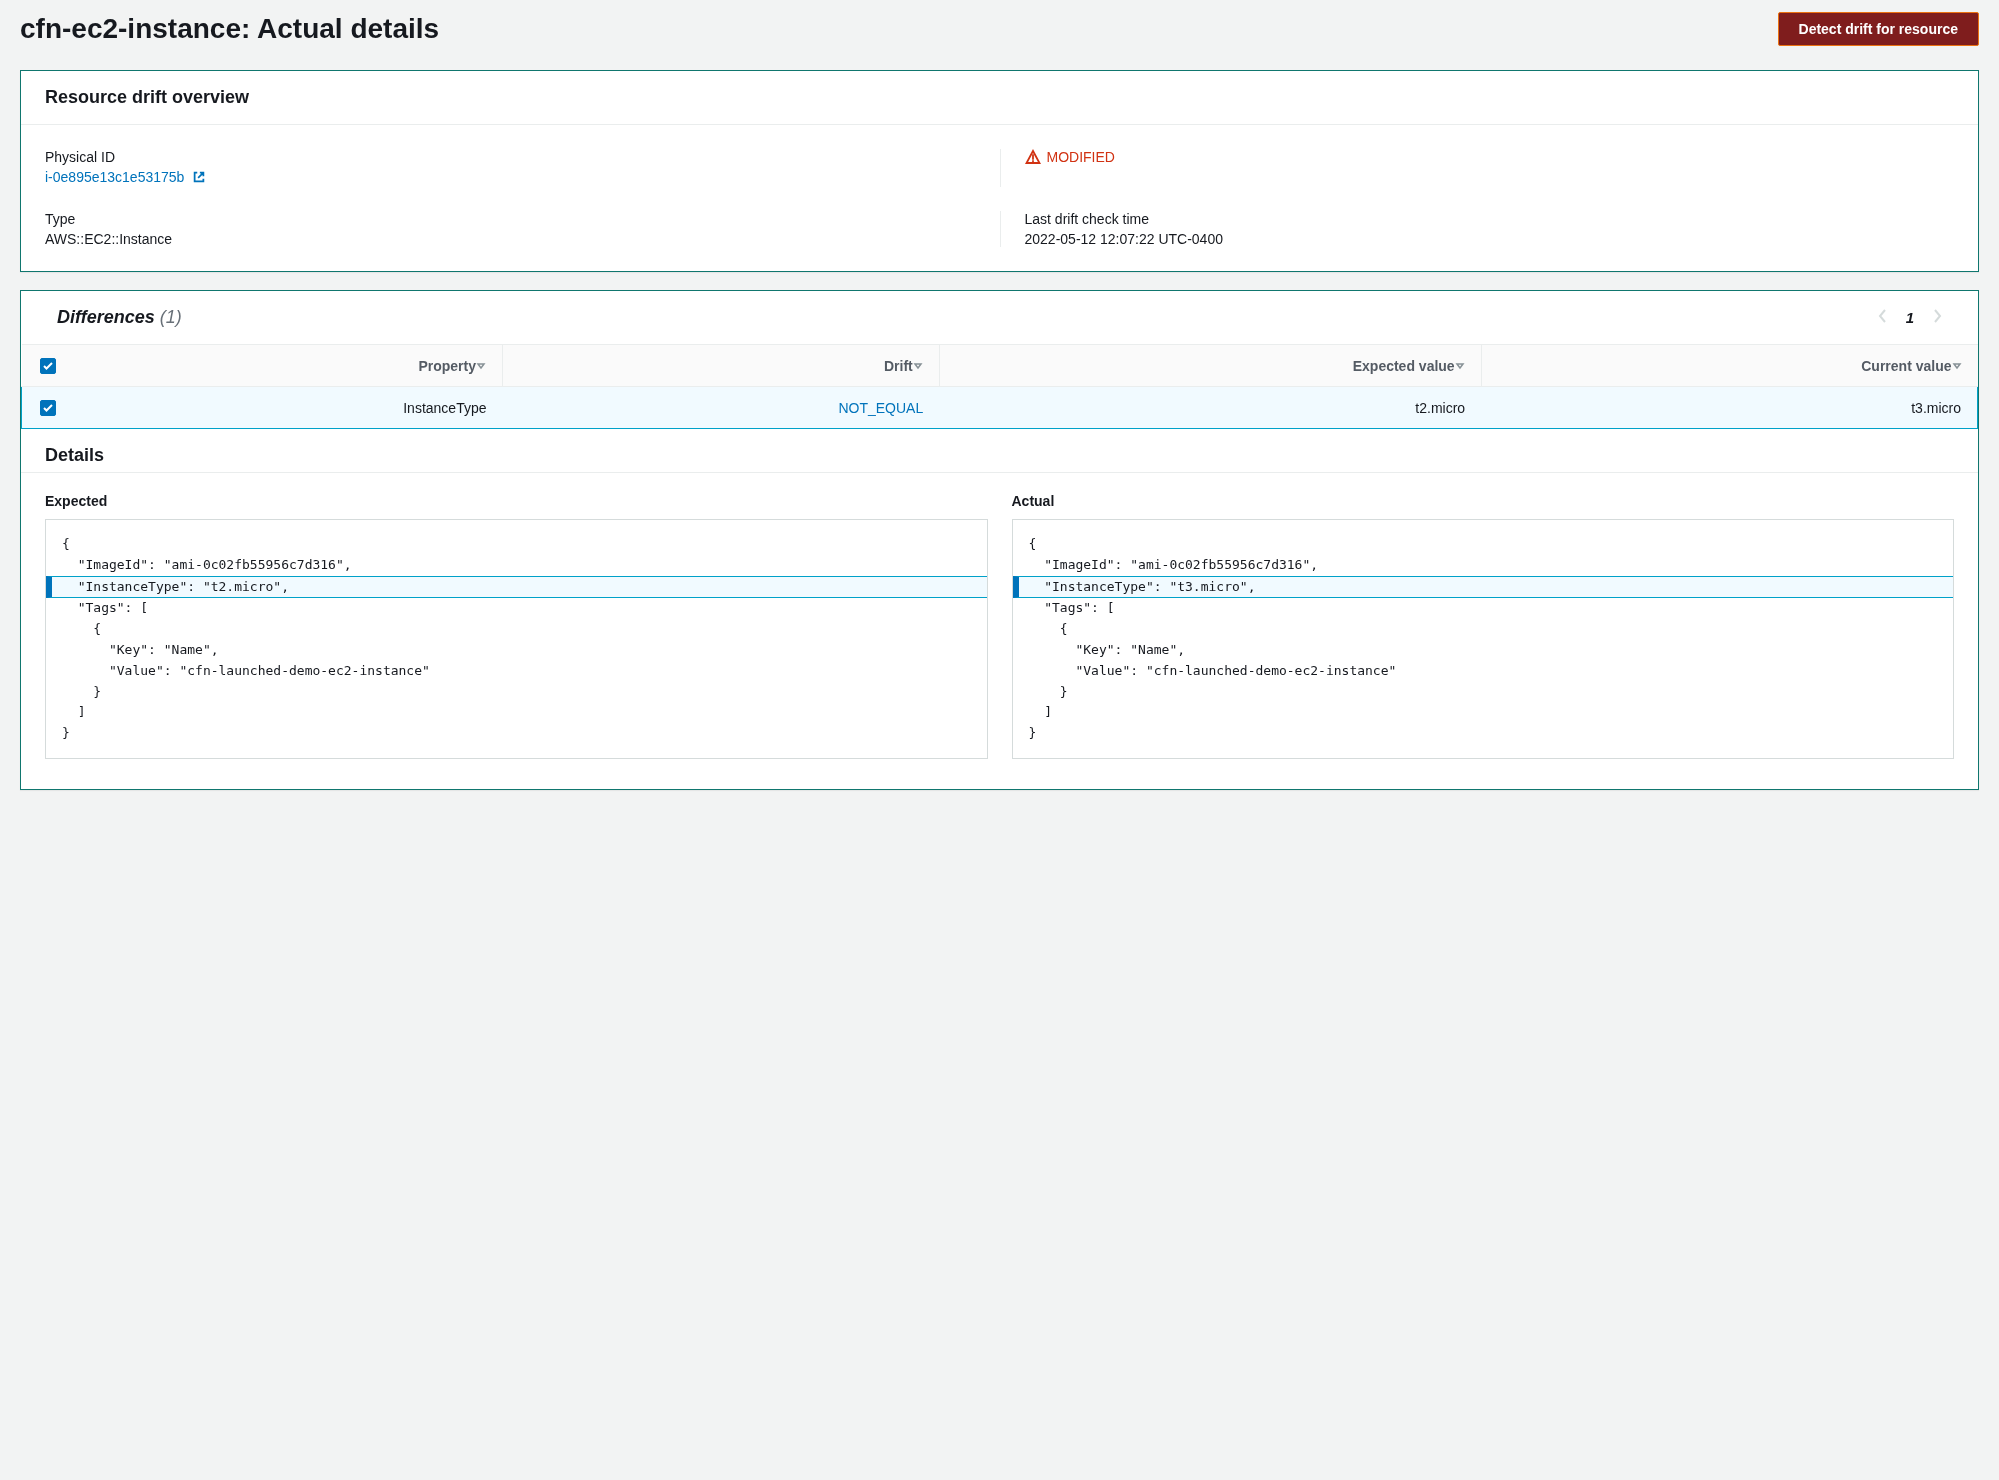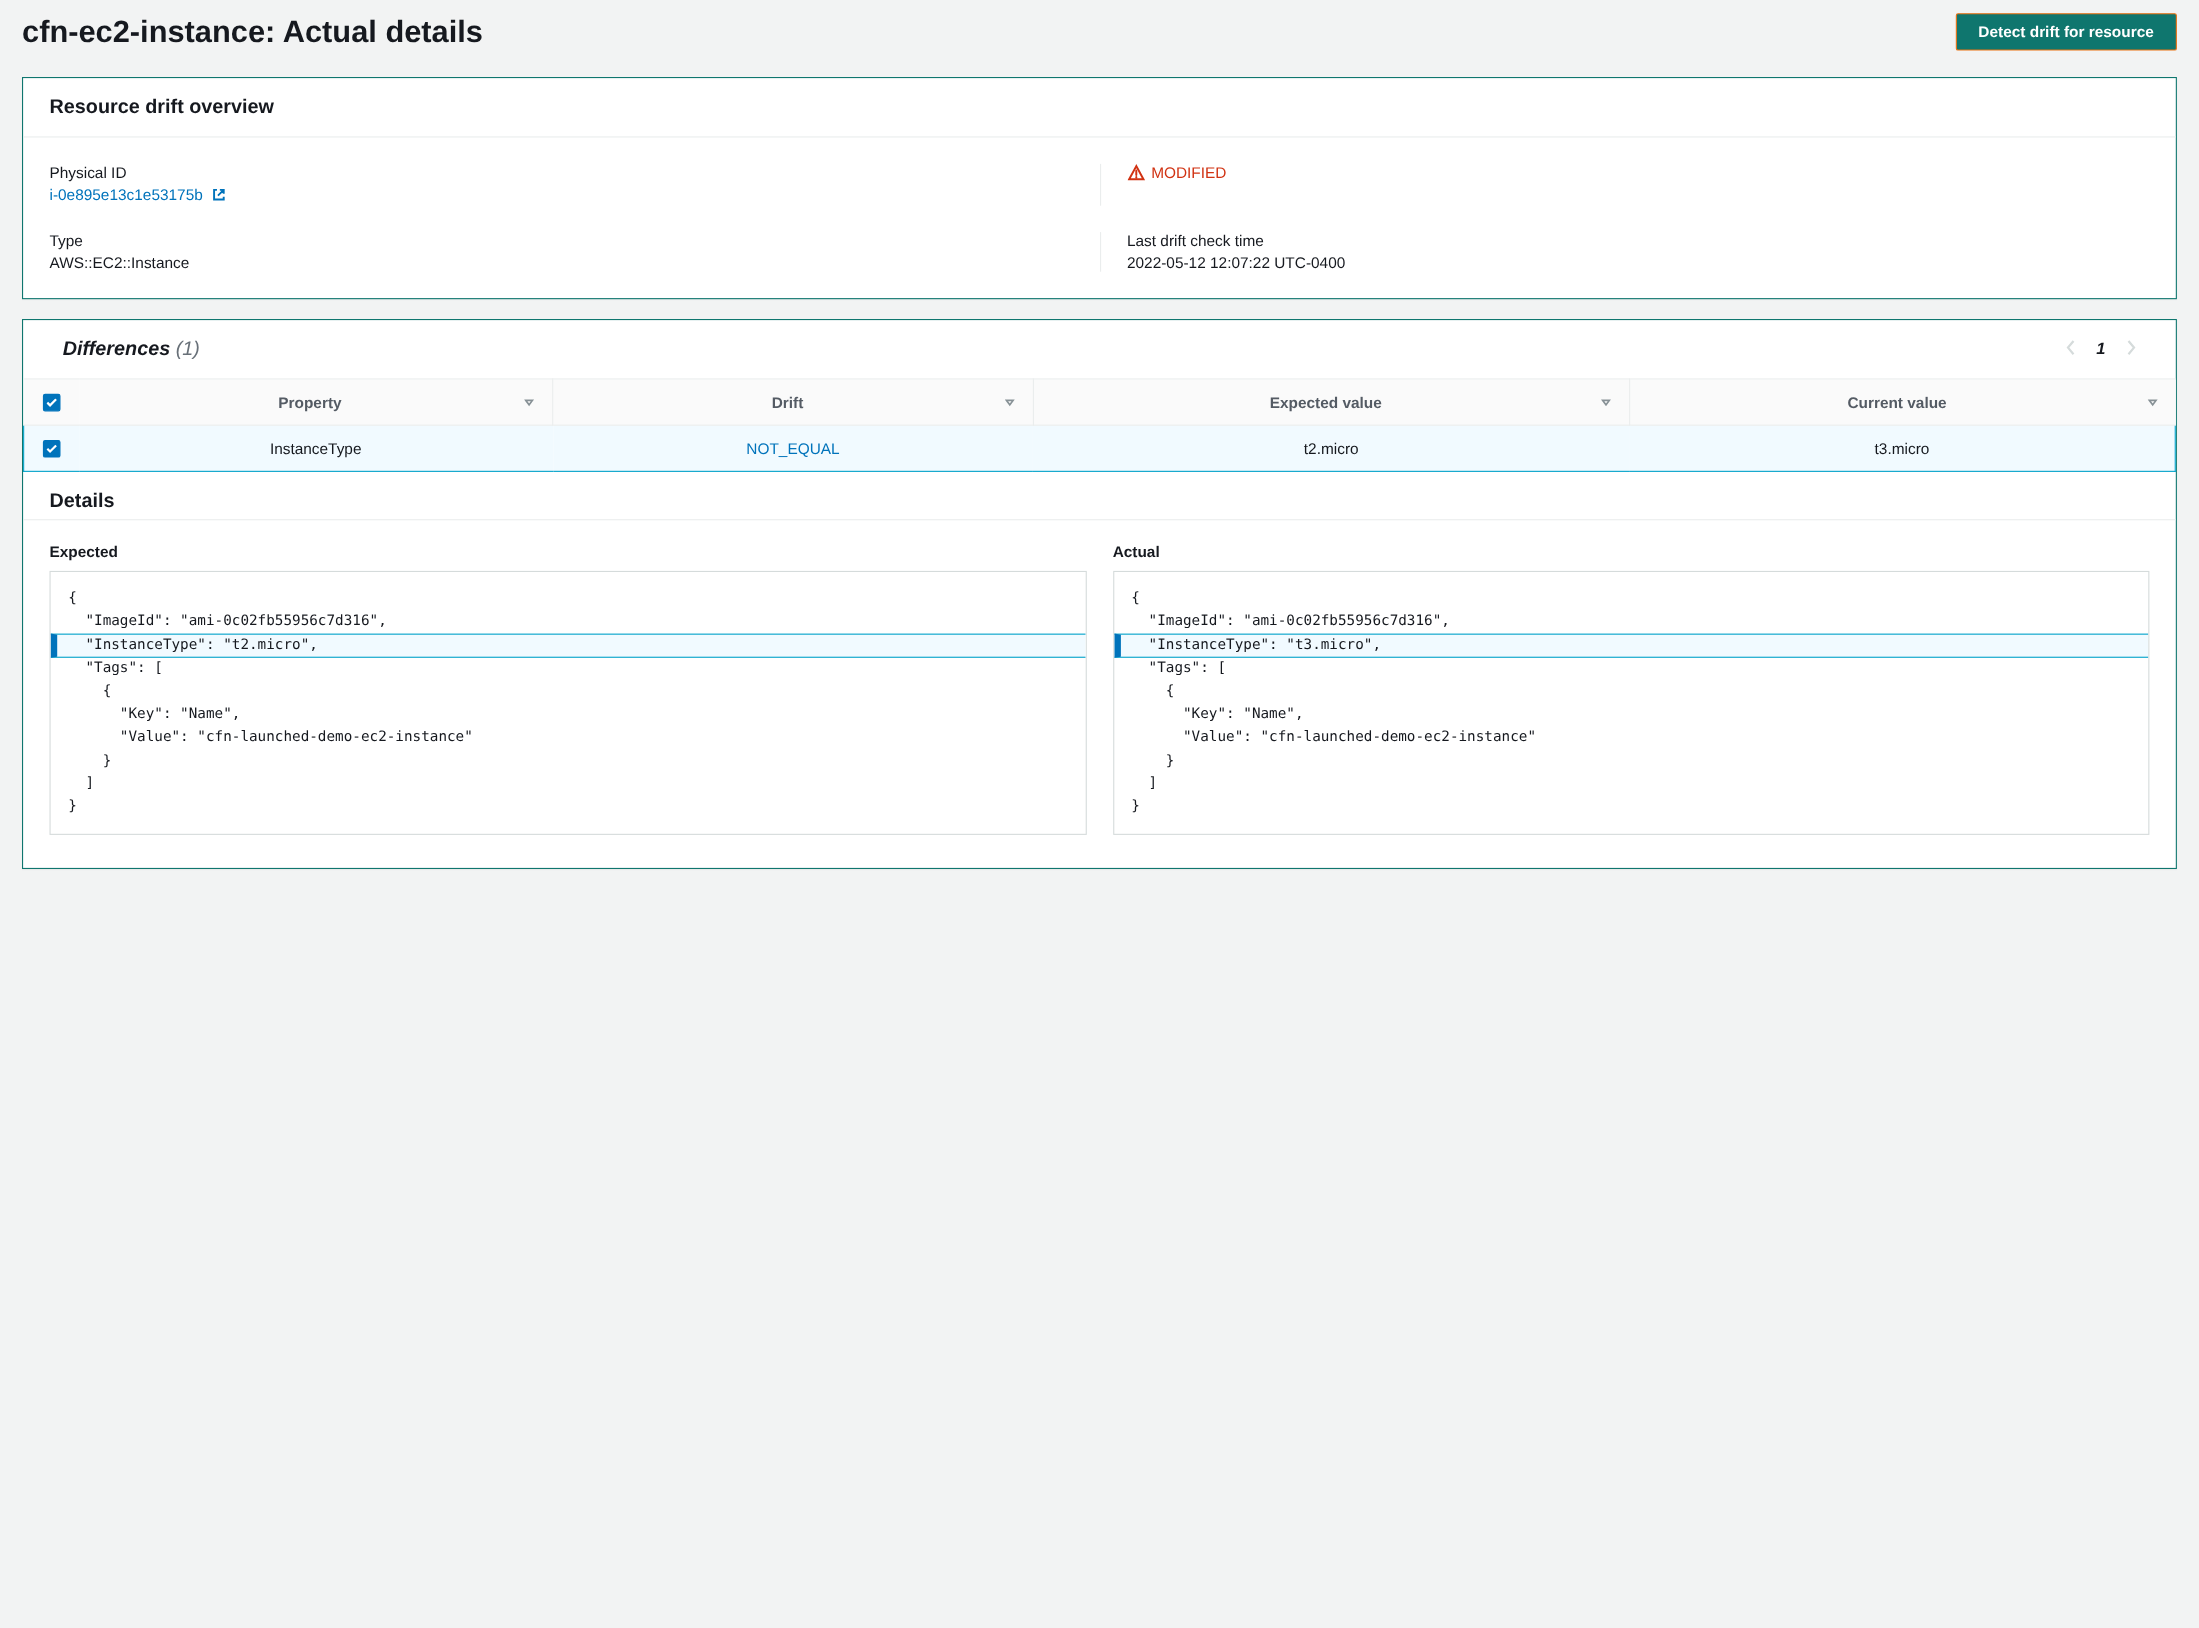--- a/index.html
+++ b/index.html
@@ -15,21 +15,21 @@
       justify-content: space-between;
       align-items: center;
       padding: 12px 20px;
     }
     .page-title {
       font-size: 28px;
       font-weight: 700;
       color: #16191f;
     }
     .btn-primary {
-      background: #0f766e;
+      background: #7f1d1d;
       color: #fff;
       border: 1px solid #ec7211;
       padding: 8px 20px;
       font-size: 14px;
       font-weight: 700;
       border-radius: 2px;
       cursor: pointer;
     }
     .panel {
       background: #fff;
@@ -100,21 +100,21 @@
       cursor: pointer;
       color: #687078;
     }
     .pager-arrow.disabled { color: #d5dbdb; cursor: default; }
     .pager-num { font-weight: 700; font-size: 15px; }
     .diff-table {
       width: 100%;
       border-collapse: collapse;
     }
     .diff-table th, .diff-table td {
-      text-align: center;
+      text-align: right;
       padding: 12px 16px;
       font-size: 14px;
     }
     .diff-table th {
       color: #545b64;
       font-weight: 700;
       background: #fafafa;
       border-top: 1px solid #eaeded;
       border-bottom: 1px solid #eaeded;
     }

